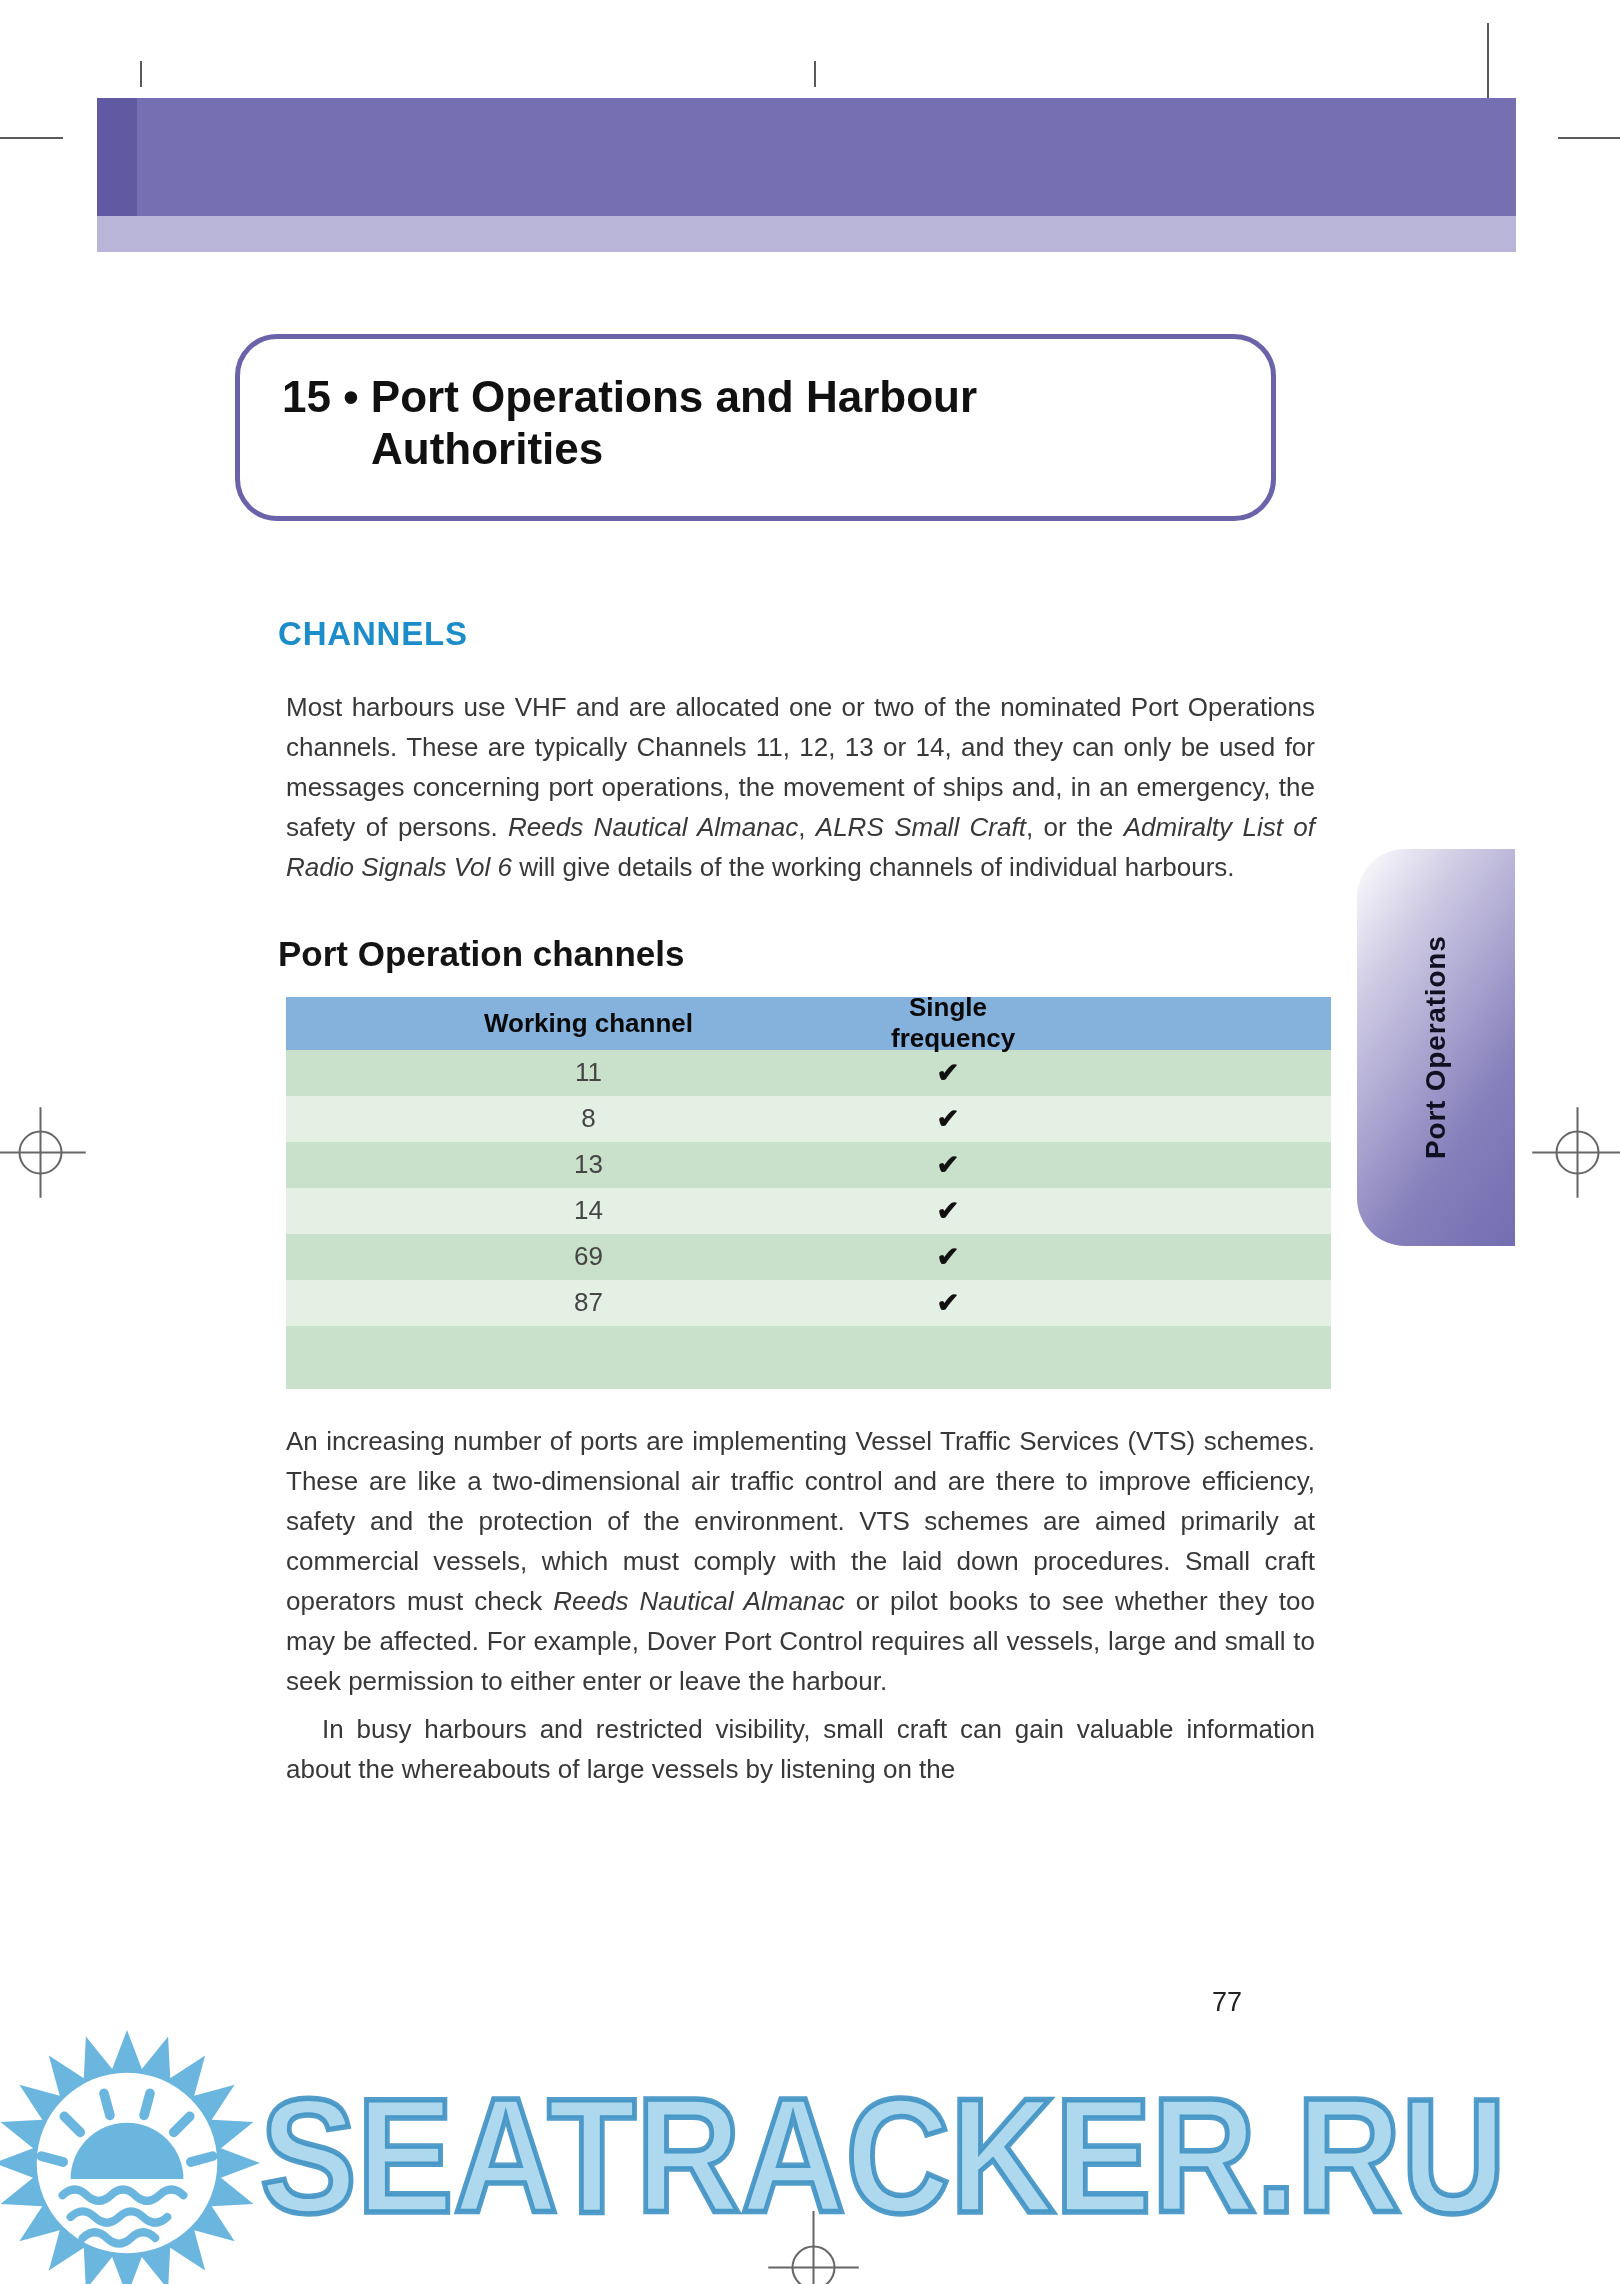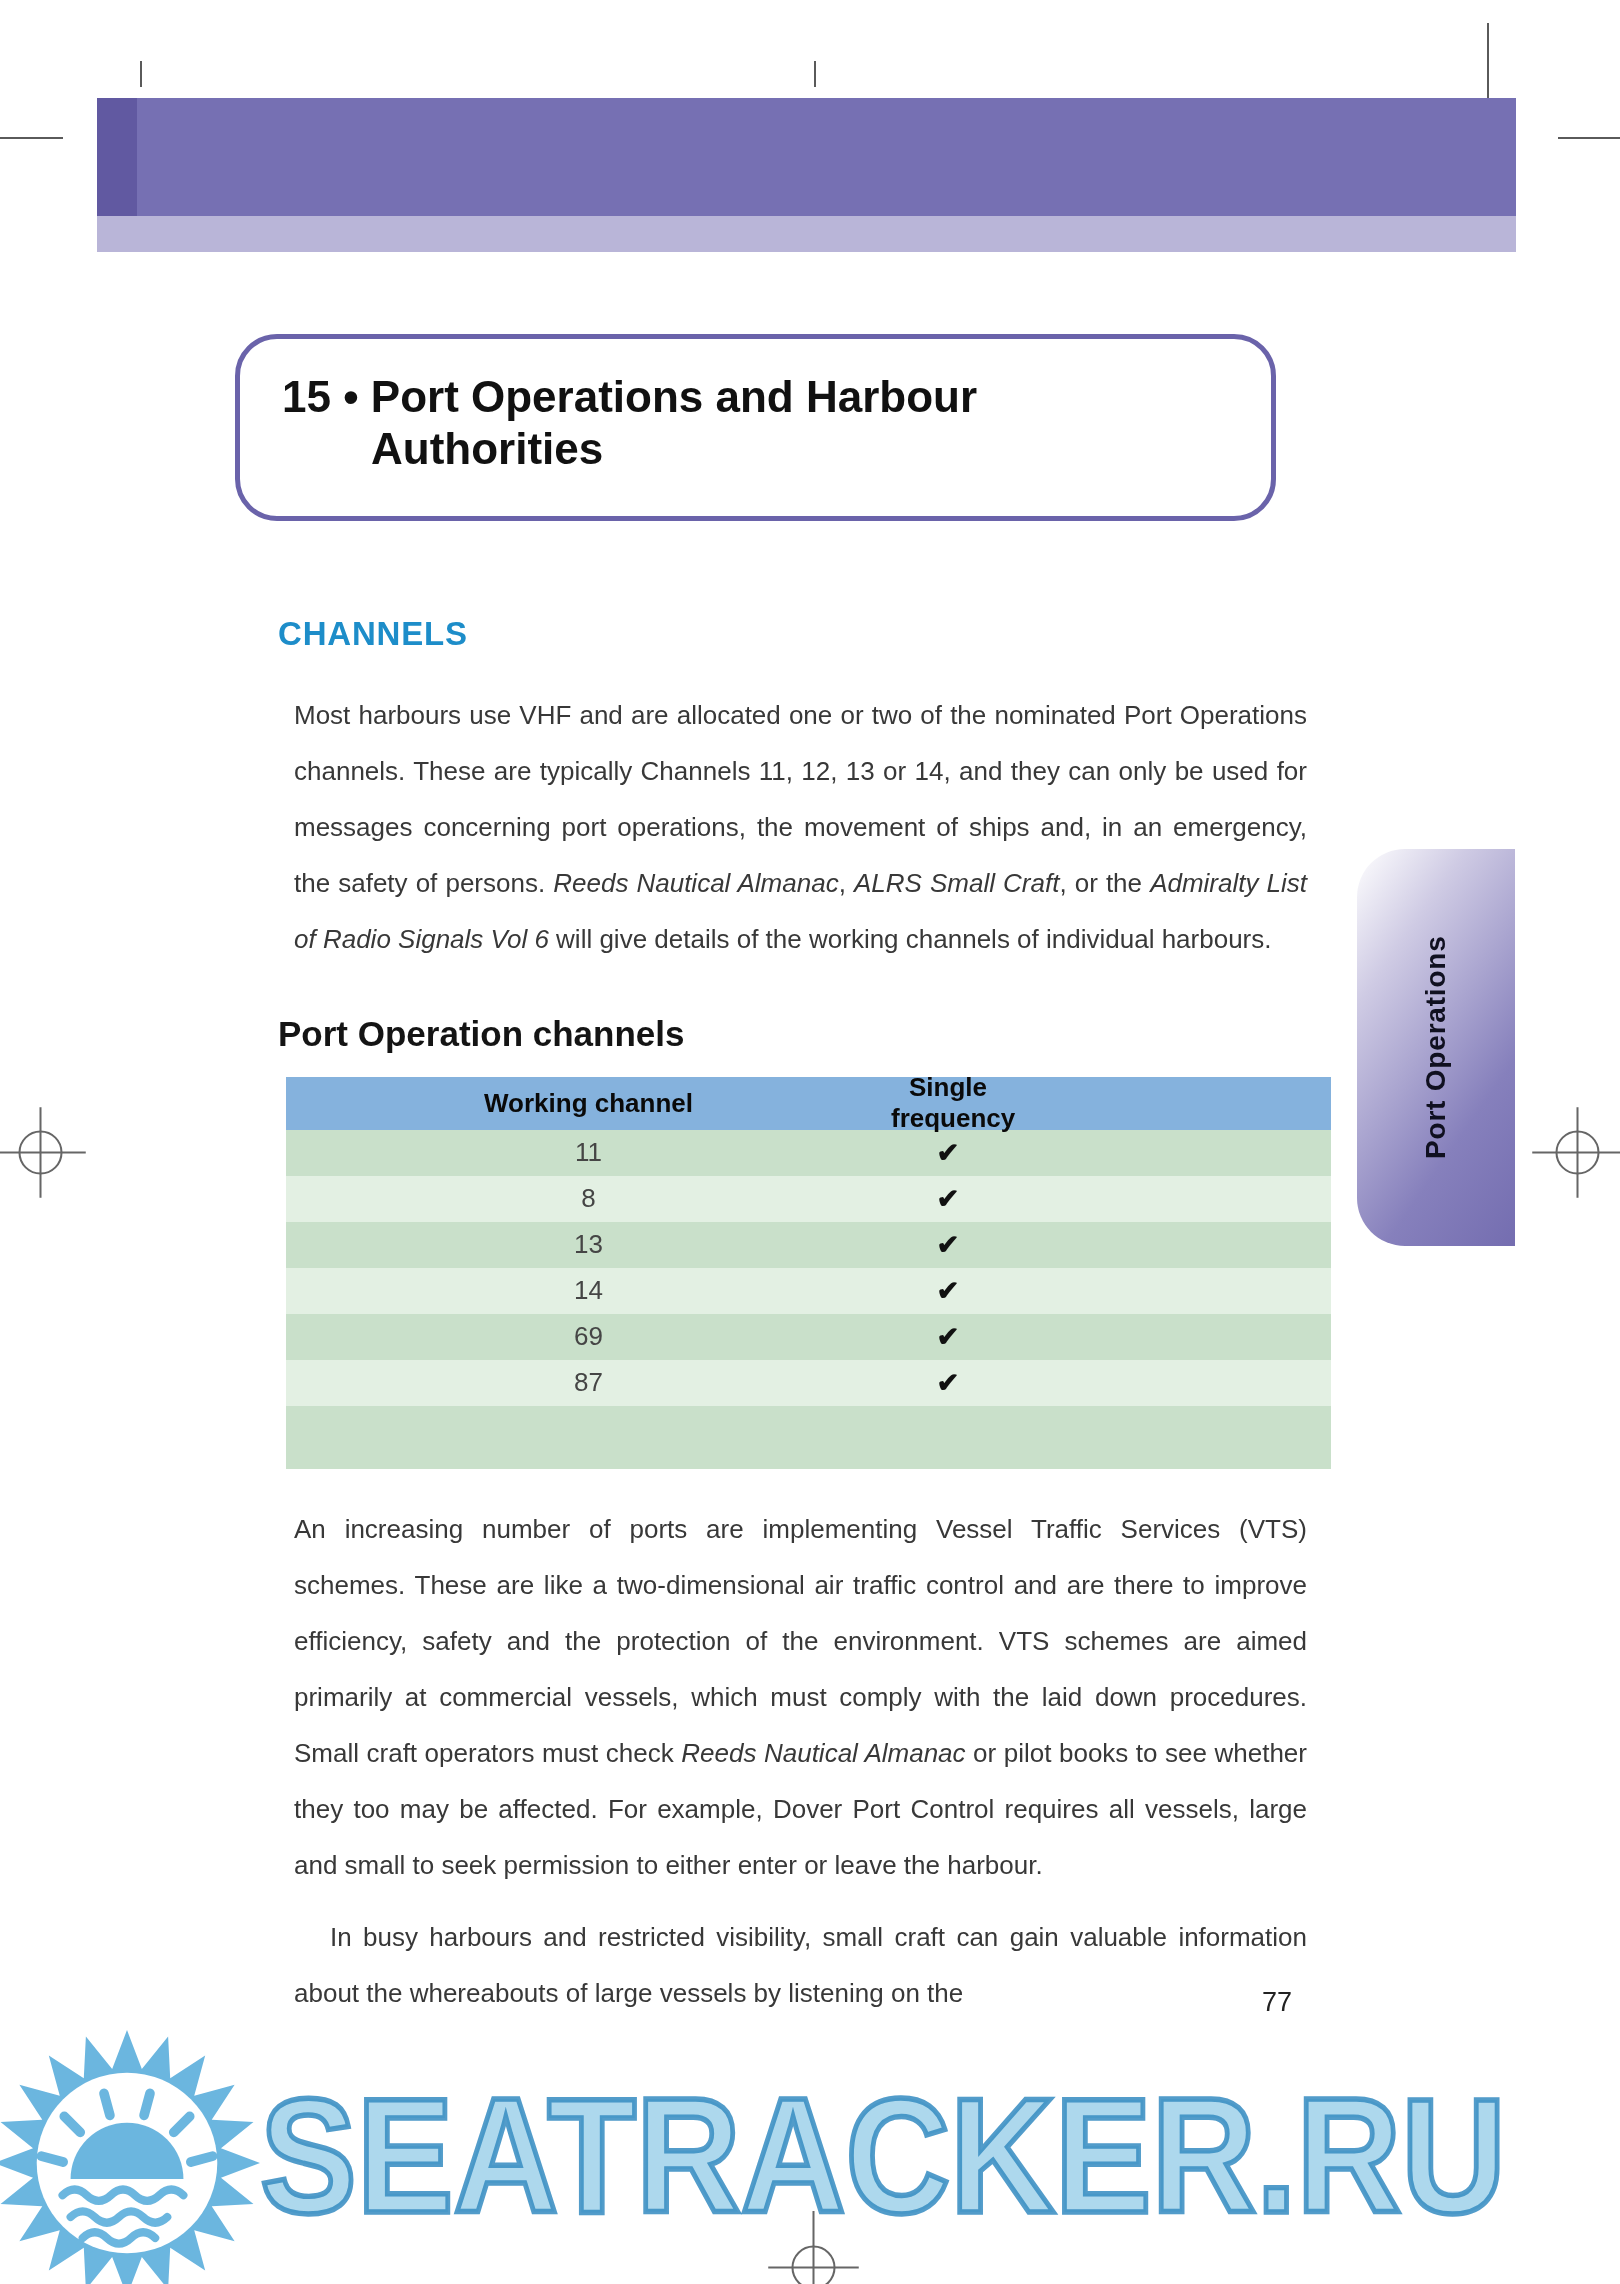--- a/index.html
+++ b/index.html
@@ -41,42 +41,42 @@
     border:5.6px solid #6a63aa; border-radius:42px; background:#fff;
     padding:32px 32px 0 42px;
     font-size:44px; font-weight:bold; color:#111; line-height:52px;
   }
   .title-line2 { margin-left:89px; }
 
   .heading-channels {
     margin-top:94px; font-size:33px; font-weight:bold; color:#1d8dc9; letter-spacing:0.8px;
   }
 
-  .body-par { margin:16px; margin-top:34px; font-size:26px; line-height:56px; text-align:justify; color:#383838; }
+  .body-par { margin:8px; margin-top:34px; font-size:26px; line-height:40px; text-align:justify; color:#383838; }
   .body-par i { font-style:italic; }
 
   .subhead { margin-top:47px; font-size:35px; font-weight:bold; color:#141414; }
   .subhead-services { margin-top:60px; }
   .par-services { margin-top:32px; }
   .par-cont { margin-top:0; text-indent:36px; }
 
   
   .pt { margin-top:22.6px; width:1045px;padding-left:8px; }
   .pt-head { display:flex; align-items:center; height:53px; background:#85b2dd; font-weight:bold; font-size:26px; color:#0a0a0a; }
   .pt-h1 { width:605px; text-align:center; }
   .pt-h2 { box-sizing:border-box; width:440px; padding-right:326px; text-align:center; }
   .pt-row { display:flex; align-items:center; height:46px; font-size:26px; color:#454545; }
   .pt-row.a { background:#c9e0ca; }
   .pt-row.b { background:#e3f0e3; }
   .pt-c1 { width:605px; text-align:center; }
   .pt-c2 { box-sizing:border-box; width:440px; padding-right:326px; text-align:center; font-weight:bold; font-size:27.4px; color:#111; }
   .pt-foot { height:63px; background:#c9e0ca; }
 
   
-  .page-number { position:absolute; left:1262px; top:1987px; font-size:27px; color:#222; }
+  .page-number { position:absolute; left:1212px; top:1987px; font-size:27px; color:#222; }
 
   
   .watermark { position:absolute; left:0; top:2018px; width:1328px; height:266px; z-index:40; pointer-events:none; }
   .wm-sun { position:absolute; left:-6.5px; top:12px; width:266px; height:266px; opacity:0.92; }
   .wm-text {
     position:absolute; left:260px; top:45px; white-space:nowrap;
     font-size:145px; font-weight:bold; letter-spacing:0px;
     color:rgba(150,205,232,0.78);
     -webkit-text-stroke:4.8px rgba(58,142,195,0.88);
     transform:scaleY(1.12); transform-origin:left top;

